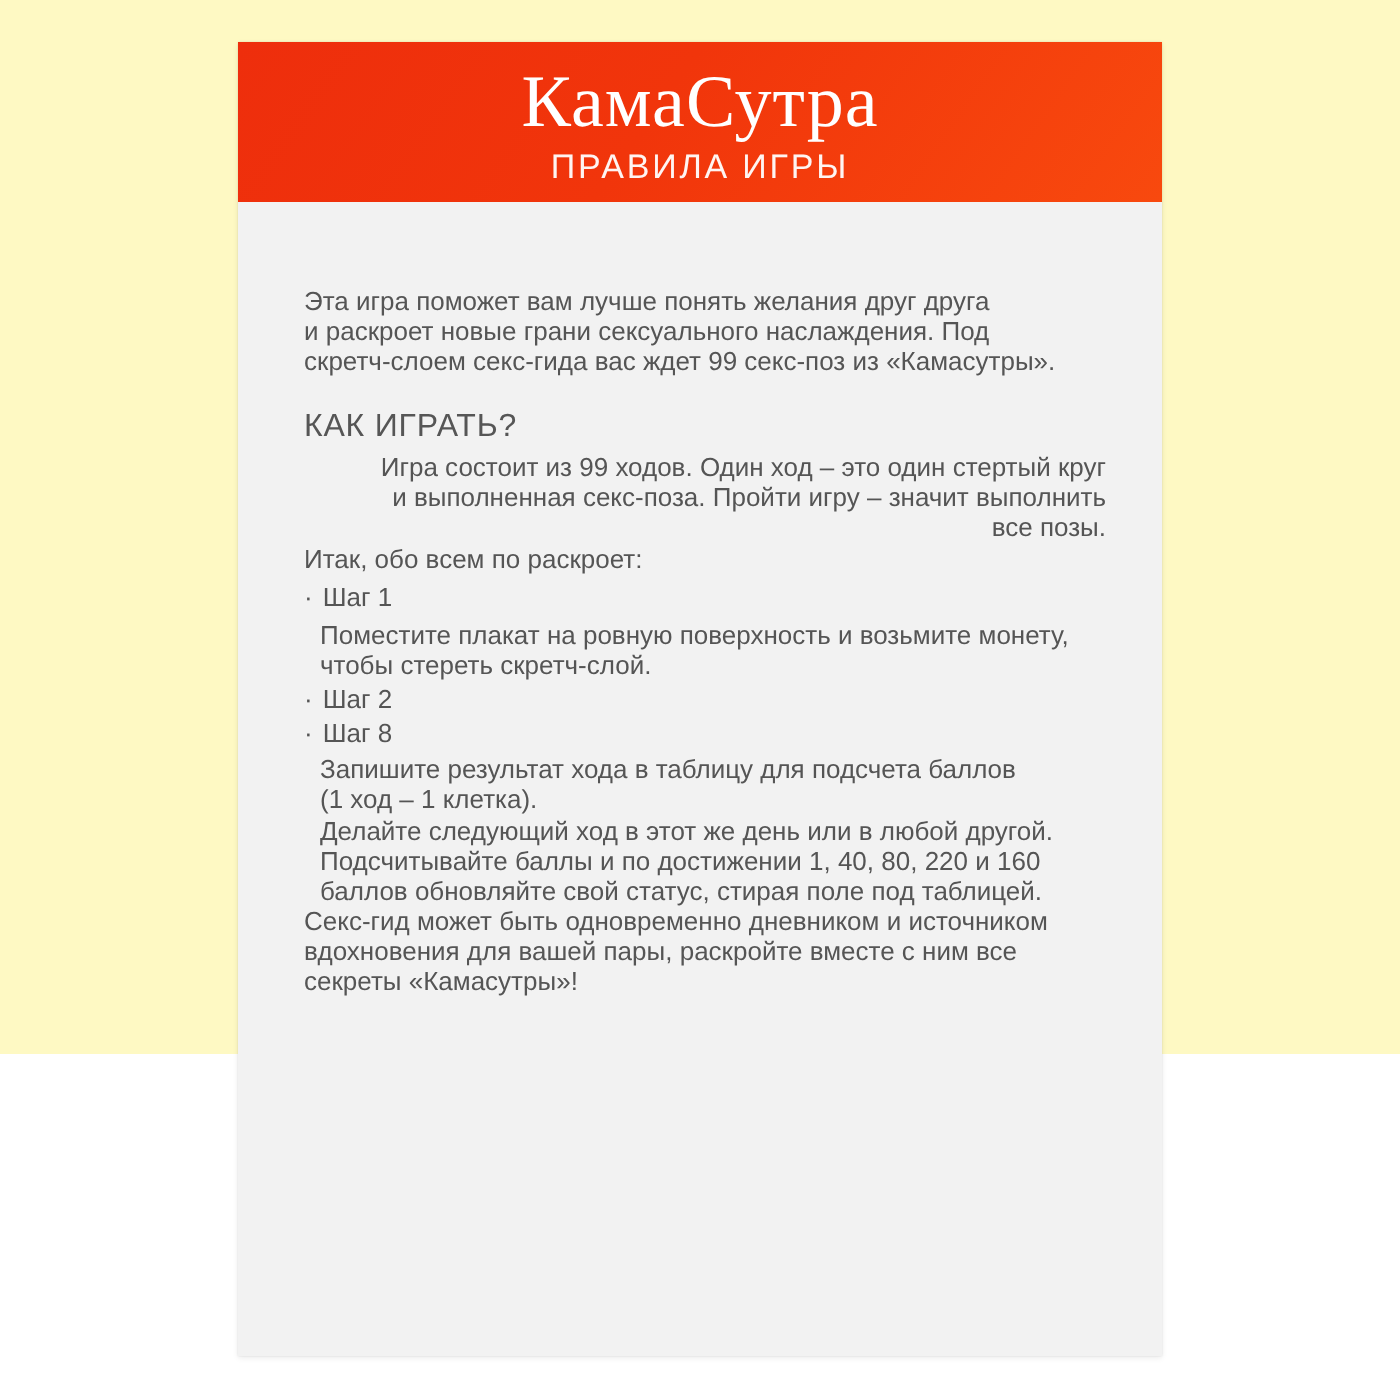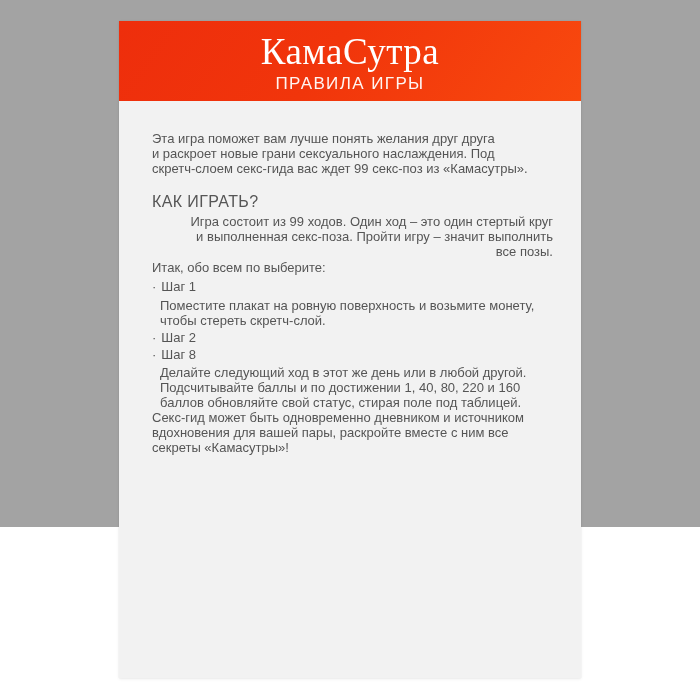--- a/index.html
+++ b/index.html
@@ -5,21 +5,21 @@
   * { margin: 0; padding: 0; box-sizing: border-box; }
   html, body {
     width: 700px; height: 700px;
     background: #ffffff;
     font-family: "Liberation Sans", sans-serif;
     overflow: hidden;
   }
   .stage {
     position: relative;
     width: 700px; height: 527px;
-    background: #a3a3a3;
+    background: #fef9c3;
   }
   .card {
     position: absolute;
     left: 119px; top: 21px;
     width: 462px; height: 657px;
     background: #f2f2f2;
     box-shadow: 0 1px 3px rgba(0,0,0,0.08), 0 0 1px rgba(0,0,0,0.10);
   }
   .card-header {
     width: 100%; height: 80px;
@@ -38,21 +38,21 @@
     letter-spacing: 0.5px;
   }
   .game-subtitle {
     margin-top: 7px;
     font-size: 17px;
     line-height: 12px;
     letter-spacing: 1.4px;
     color: rgba(255,255,255,0.95);
   }
   .card-content {
-    padding: 30px 28px 0 33px;
+    padding: 42px 28px 0 33px;
     color: #555555;
     font-size: 13px;
     line-height: 15px;
   }
   .txt { white-space: pre-line; }
   .intro      { margin-bottom: 18px; }
   .heading    { font-size: 16px; line-height: 15px; letter-spacing: 0.4px; color: #565656; margin-bottom: 5px; }
   .p1         { margin-bottom: 1px; text-align: right; }
   .p2         { margin-bottom: 4px; }
   .step-label { display: flex; align-items: baseline; }
@@ -83,38 +83,40 @@
       <p class="txt intro">Эта игра поможет вам лучше понять желания друг друга
 и раскроет новые грани сексуального наслаждения. Под
 скретч-слоем секс-гида вас ждет 99 секс-поз из «Камасутры».</p>
 
       <p class="heading">КАК ИГРАТЬ?</p>
 
       <p class="txt p1">Игра состоит из 99 ходов. Один ход – это один стертый круг
 и выполненная секс-поза. Пройти игру – значит выполнить
 все позы.</p>
 
-      <p class="txt p2">Итак, обо всем по выберите:</p>
+      <p class="txt p2">Итак, обо всем по раскроет:</p>
 
       <div class="step-label lbl1">
         <span class="bullet">·</span>
         <span>Шаг 1</span>
       </div>
       <p class="txt step-text s1">Поместите плакат на ровную поверхность и возьмите монету,
 чтобы стереть скретч-слой.</p>
 
       <div class="step-label lbl2">
         <span class="bullet">·</span>
         <span>Шаг 2</span>
       </div>
 
       <div class="step-label lbl3">
         <span class="bullet">·</span>
         <span>Шаг 8</span>
       </div>
+      <p class="txt step-text s3a">Запишите результат хода в таблицу для подсчета баллов
+(1 ход – 1 клетка).</p>
       <p class="txt step-text s3b">Делайте следующий ход в этот же день или в любой другой.
 Подсчитывайте баллы и по достижении 1, 40, 80, 220 и 160
 баллов обновляйте свой статус, стирая поле под таблицей.</p>
 
       <p class="txt outro">Секс-гид может быть одновременно дневником и источником
 вдохновения для вашей пары, раскройте вместе с ним все
 секреты «Камасутры»!</p>
 
     </div>
   </div>

